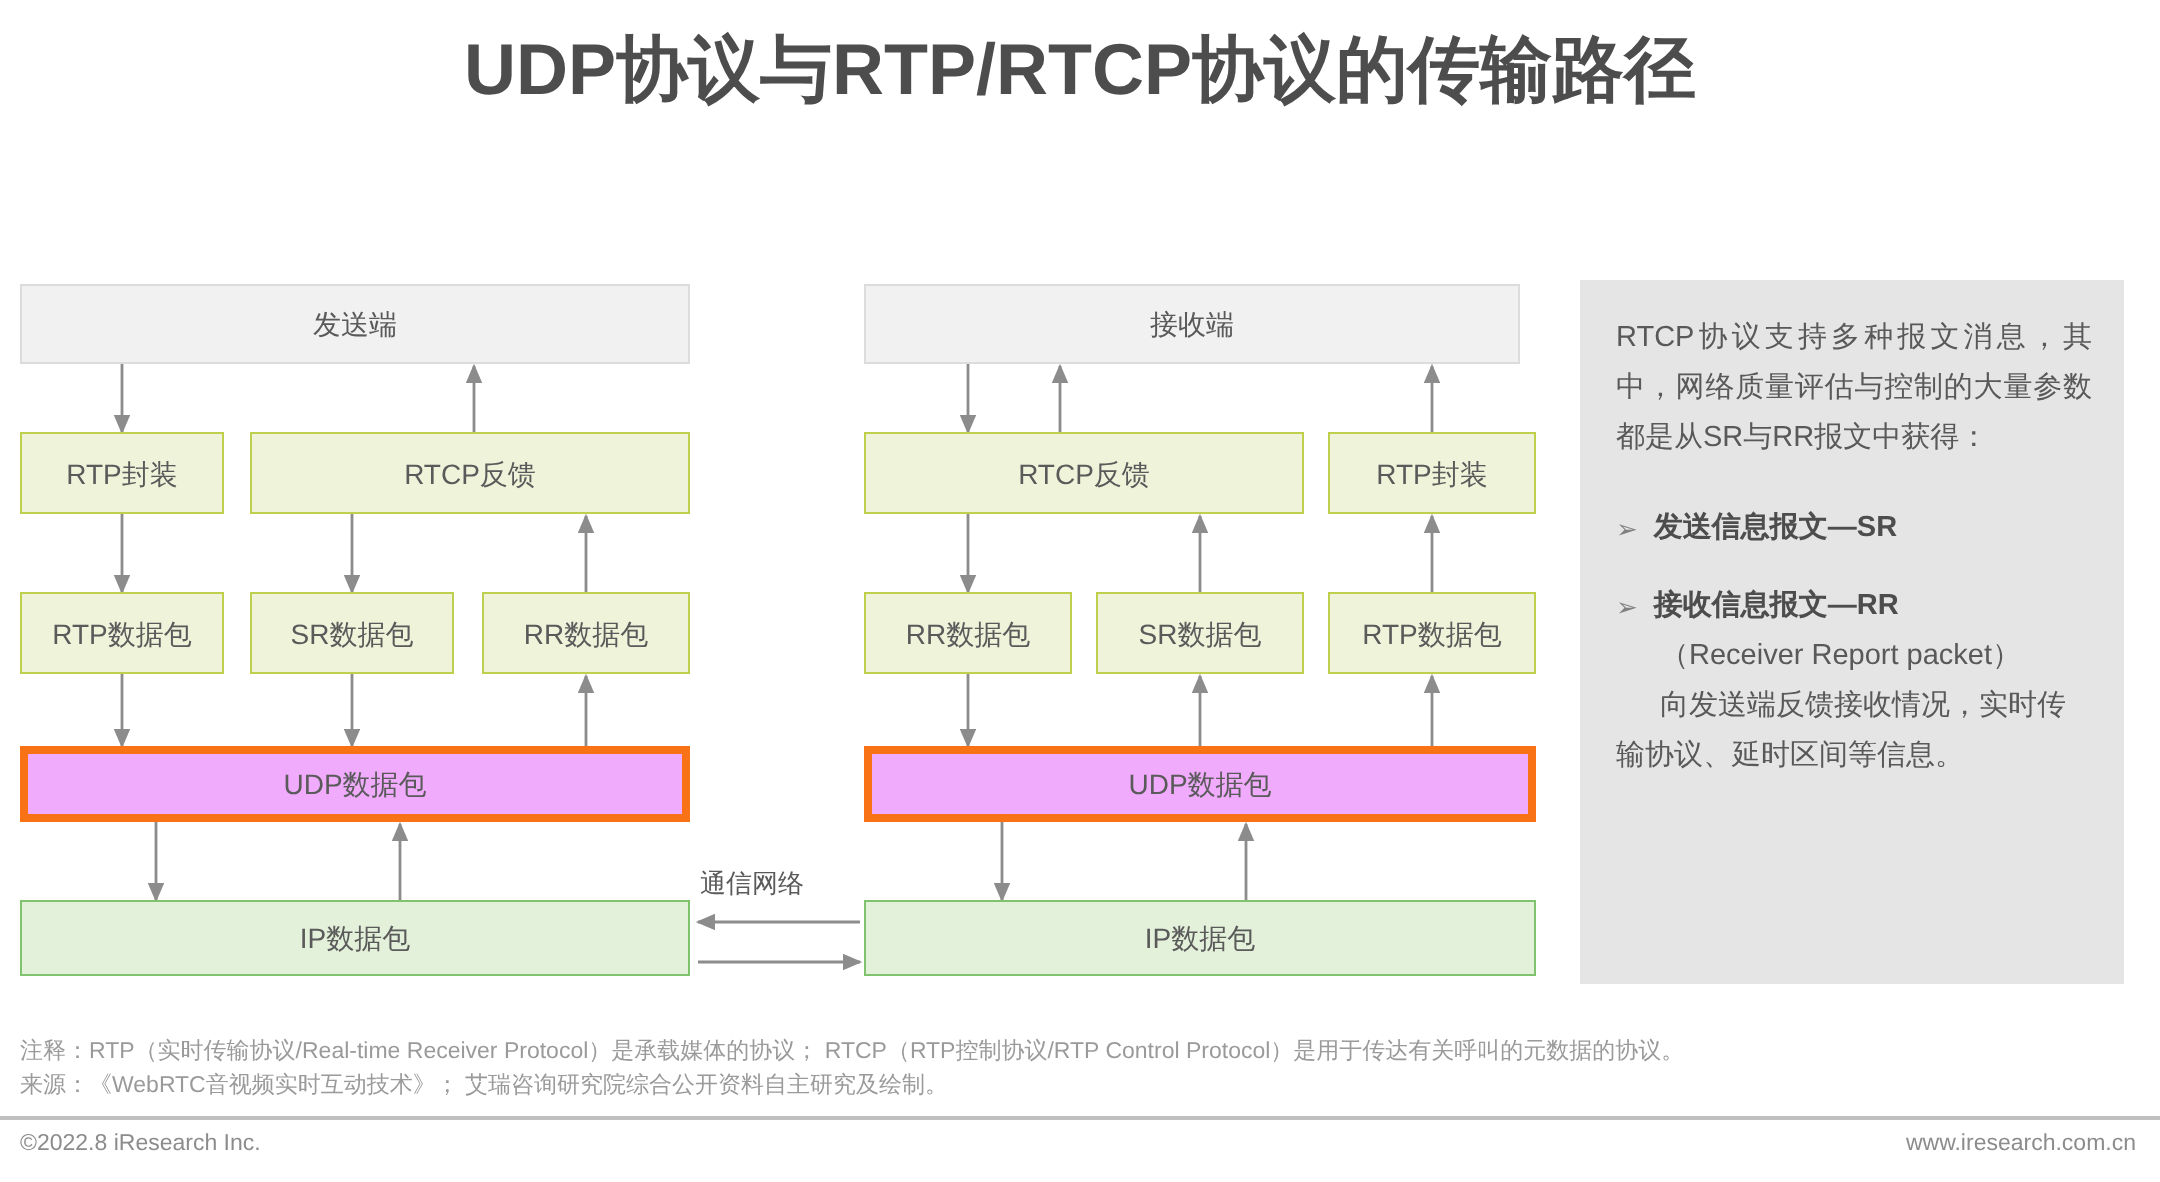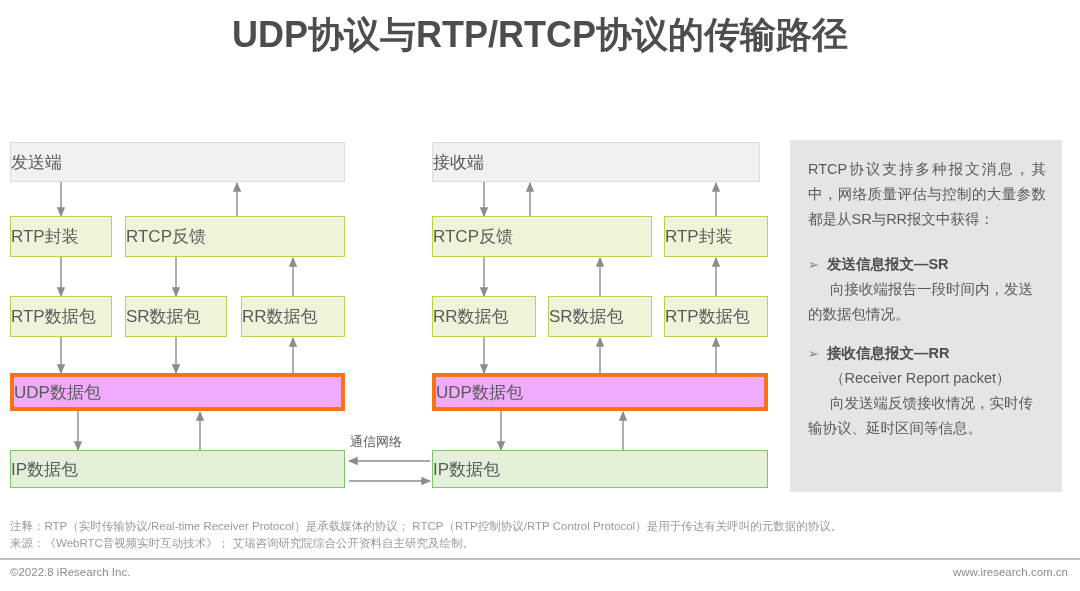--- a/index.html
+++ b/index.html
@@ -46,22 +46,22 @@
     width: 1080px;
     height: 591px;
     pointer-events: none;
   }
 
   .node {
     position: absolute;
     box-sizing: border-box;
     display: flex;
     align-items: center;
-    justify-content: flex-start;
-    font-size: 17px;
+    justify-content: center;
+    font-size: 14px;
     line-height: 1;
     color: #5a5a5a;
     border: 1px solid #cccccc;
     background: #f1f1f1;
     white-space: nowrap;
   }
   .node.head {
     background: #f1f1f1;
     border-color: #dcdcdc;
   }
@@ -304,21 +304,20 @@
 </div>
 
 <div class="info-panel">
   <p class="info-para">RTCP协议支持多种报文消息，其中，网络质量评估与控制的大量参数都是从SR与RR报文中获得：</p>
 
   <div class="bullet-block">
     <div class="bullet-head">
       <span class="bullet-arrow">➢</span>
       <span>发送信息报文—SR</span>
     </div>
-    <div class="bullet-body">向接收端报告一段时间内，发送的数据包情况。</div>
   </div>
 
   <div class="bullet-block">
     <div class="bullet-head">
       <span class="bullet-arrow">➢</span>
       <span>接收信息报文—RR</span>
     </div>
     <div class="bullet-sub">（Receiver Report packet）</div>
     <div class="bullet-body">向发送端反馈接收情况，实时传输协议、延时区间等信息。</div>
   </div>

